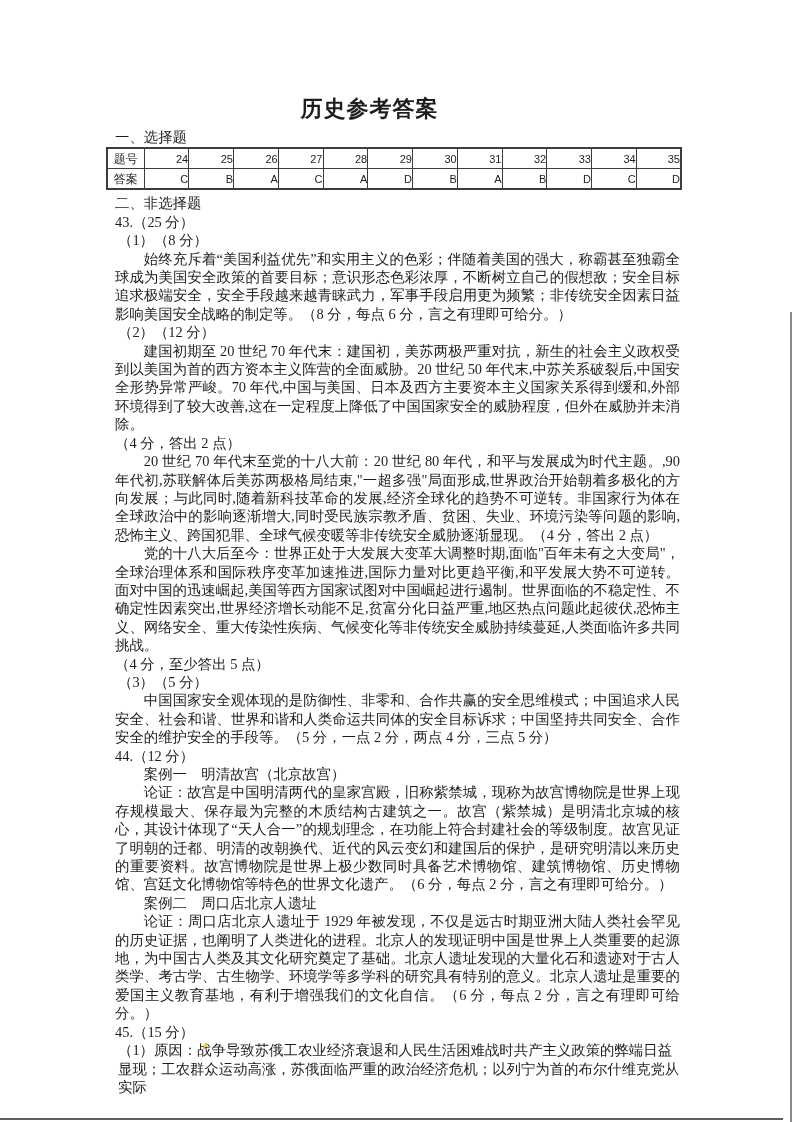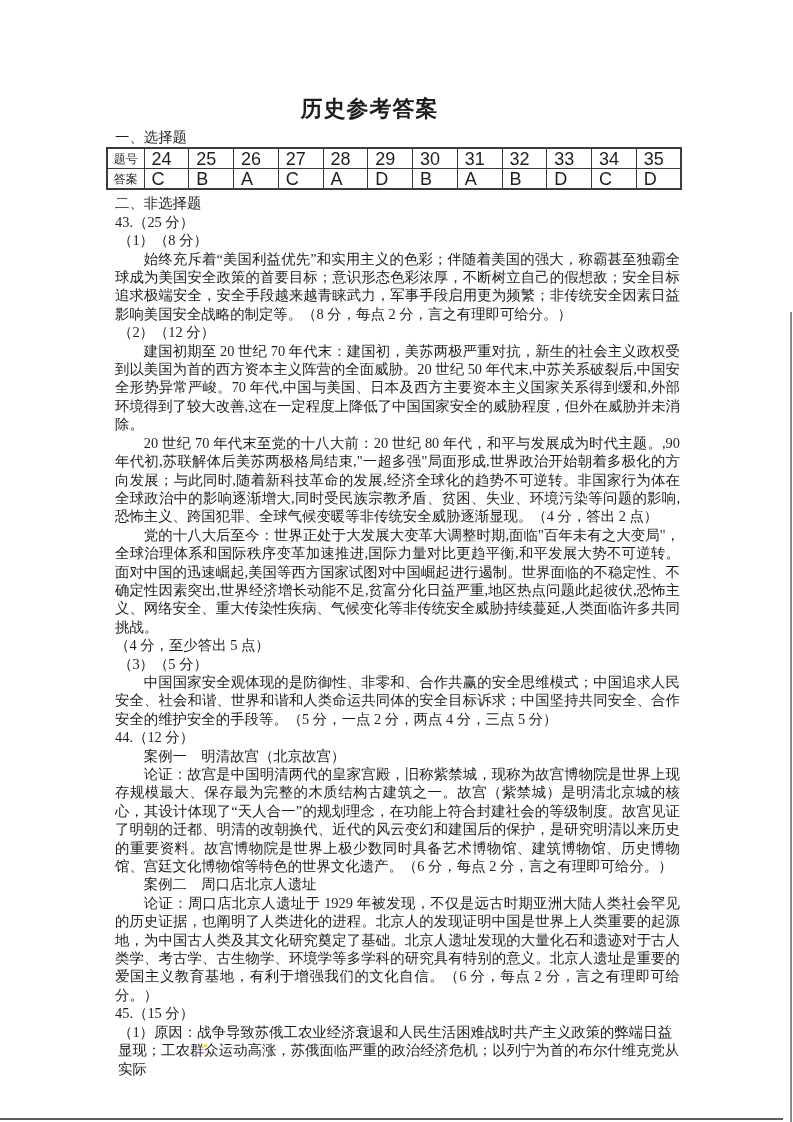--- a/index.html
+++ b/index.html
@@ -22,21 +22,21 @@
   .sec-head { text-align:left; }
   .sec-head.essay { margin-top:4px; }
   table.answers {
     border-collapse:collapse; table-layout:fixed;
     width:574px; margin-left:-9px; margin-top:1px;
     border:2px solid #3c3c3c;
   }
   table.answers td {
     border:1px solid #3c3c3c; height:19px; padding:0 0 0 7px;
     font-family:"Liberation Sans","DejaVu Sans",sans-serif;
-    font-size:18px; text-align:left; vertical-align:middle;
+    font-size:11px; text-align:right; vertical-align:middle;
     overflow:hidden; white-space:nowrap;
   }
   table.answers td.lbl {
     font-family:"Liberation Serif","DejaVu Serif",serif;
     font-size:12px; text-align:center; padding:0 2px;
   }
   col.c-lbl { width:37px; }
   col.c-d { width:44.75px; }
   .blk { text-align:justify; }
   .para { text-indent:2em; }
@@ -114,24 +114,25 @@
         <td>C</td>
         <td>D</td>
       </tr>
     </tbody>
       </table>
 
     <div class="sec-head essay">二、非选择题</div>
 
     <div class="blk item-head">43.（25 分）</div>
     <div class="blk sub-head">（1）（8 分）</div>
-    <div class="blk para">始终充斥着“美国利益优先”和实用主义的色彩；伴随着美国的强大，称霸甚至独霸全球成为美国安全政策的首要目标；意识形态色彩浓厚，不断树立自己的假想敌；安全目标追求极端安全，安全手段越来越青睐武力，军事手段启用更为频繁；非传统安全因素日益影响美国安全战略的制定等。（8 分，每点 2 分，言之有理即可给分。）</div>
+    <div class="blk para">始终充斥着“美国利益优先”和实用主义的色彩；伴随着美国的强大，称霸甚至独霸全球成为美国安全政策的首要目标；意识形态色彩浓厚，不断树立自己的假想敌；安全目标追求极端安全，安全手段越来越青睐武力，军事手段启用更为频繁；非传统安全因素日益影响美国安全战略的制定等。（8 分，每点 6 分，言之有理即可给分。）</div>
 
     <div class="blk sub-head">（2）（12 分）</div>
     <div class="blk para">建国初期至 20 世纪 70 年代末：建国初，美苏两极严重对抗，新生的社会主义政权受到以美国为首的西方资本主义阵营的全面威胁。20 世纪 50 年代末,中苏关系破裂后,中国安全形势异常严峻。70 年代,中国与美国、日本及西方主要资本主义国家关系得到缓和,外部环境得到了较大改善,这在一定程度上降低了中国国家安全的威胁程度，但外在威胁并未消除。</div>
+    <div class="blk note-line">（4 分，答出 2 点）</div>
     <div class="blk para">20 世纪 70 年代末至党的十八大前：20 世纪 80 年代，和平与发展成为时代主题。,90 年代初,苏联解体后美苏两极格局结束,"一超多强"局面形成,世界政治开始朝着多极化的方向发展；与此同时,随着新科技革命的发展,经济全球化的趋势不可逆转。非国家行为体在全球政治中的影响逐渐增大,同时受民族宗教矛盾、贫困、失业、环境污染等问题的影响,恐怖主义、跨国犯罪、全球气候变暖等非传统安全威胁逐渐显现。（4 分，答出 2 点）</div>
     <div class="blk para">党的十八大后至今：世界正处于大发展大变革大调整时期,面临"百年未有之大变局"，全球治理体系和国际秩序变革加速推进,国际力量对比更趋平衡,和平发展大势不可逆转。面对中国的迅速崛起,美国等西方国家试图对中国崛起进行遏制。世界面临的不稳定性、不确定性因素突出,世界经济增长动能不足,贫富分化日益严重,地区热点问题此起彼伏,恐怖主义、网络安全、重大传染性疾病、气候变化等非传统安全威胁持续蔓延,人类面临许多共同挑战。</div>
     <div class="blk note-line">（4 分，至少答出 5 点）</div>
 
     <div class="blk sub-head">（3）（5 分）</div>
     <div class="blk para">中国国家安全观体现的是防御性、非零和、合作共赢的安全思维模式；中国追求人民安全、社会和谐、世界和谐和人类命运共同体的安全目标诉求；中国坚持共同安全、合作安全的维护安全的手段等。（5 分，一点 2 分，两点 4 分，三点 5 分）</div>
 
     <div class="blk item-head">44.（12 分）</div>
     <div class="blk case-head">案例一　明清故宫（北京故宫）</div>
     <div class="blk para">论证：故宫是中国明清两代的皇家宫殿，旧称紫禁城，现称为故宫博物院是世界上现存规模最大、保存最为完整的木质结构古建筑之一。故宫（紫禁城）是明清北京城的核心，其设计体现了“天人合一”的规划理念，在功能上符合封建社会的等级制度。故宫见证了明朝的迁都、明清的改朝换代、近代的风云变幻和建国后的保护，是研究明清以来历史的重要资料。故宫博物院是世界上极少数同时具备艺术博物馆、建筑博物馆、历史博物馆、宫廷文化博物馆等特色的世界文化遗产。（6 分，每点 2 分，言之有理即可给分。）</div>

